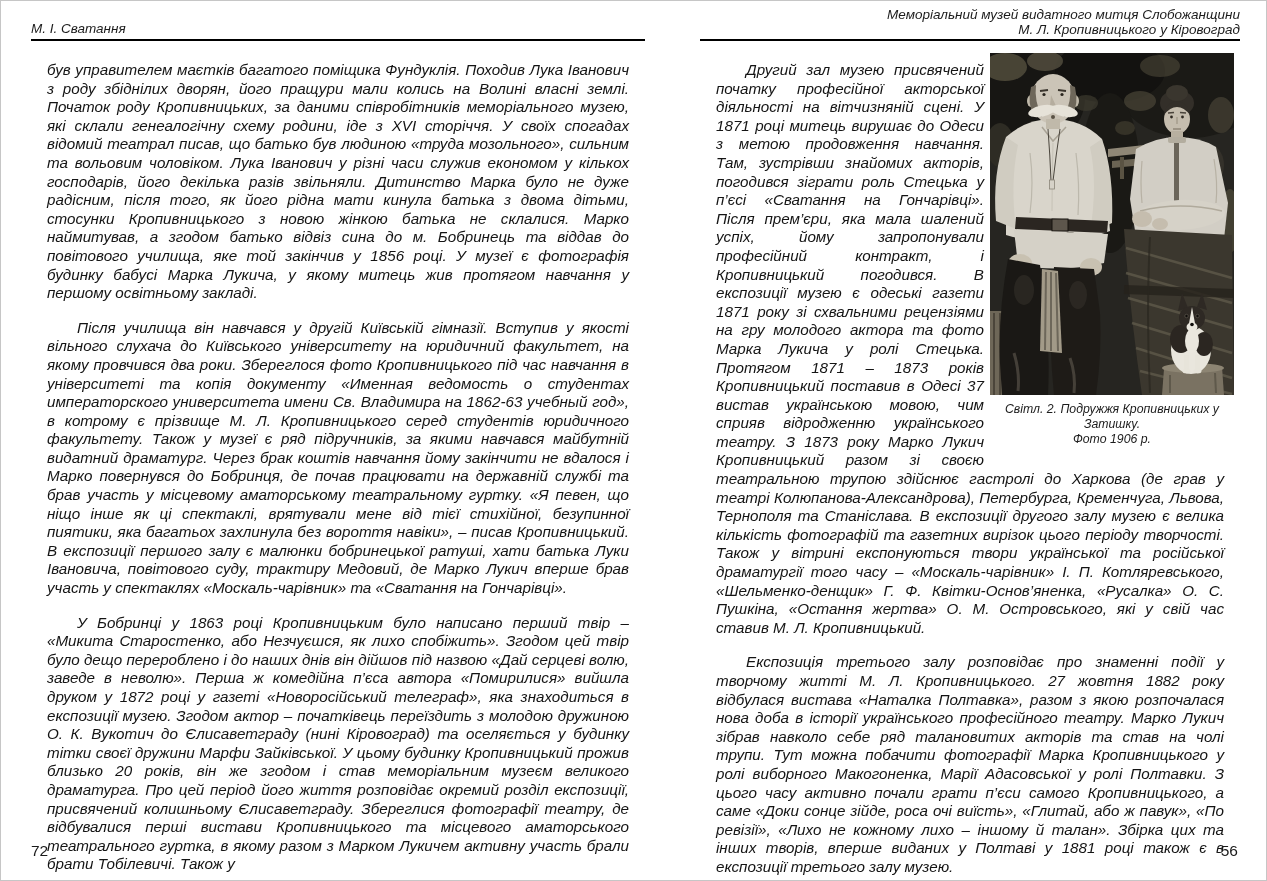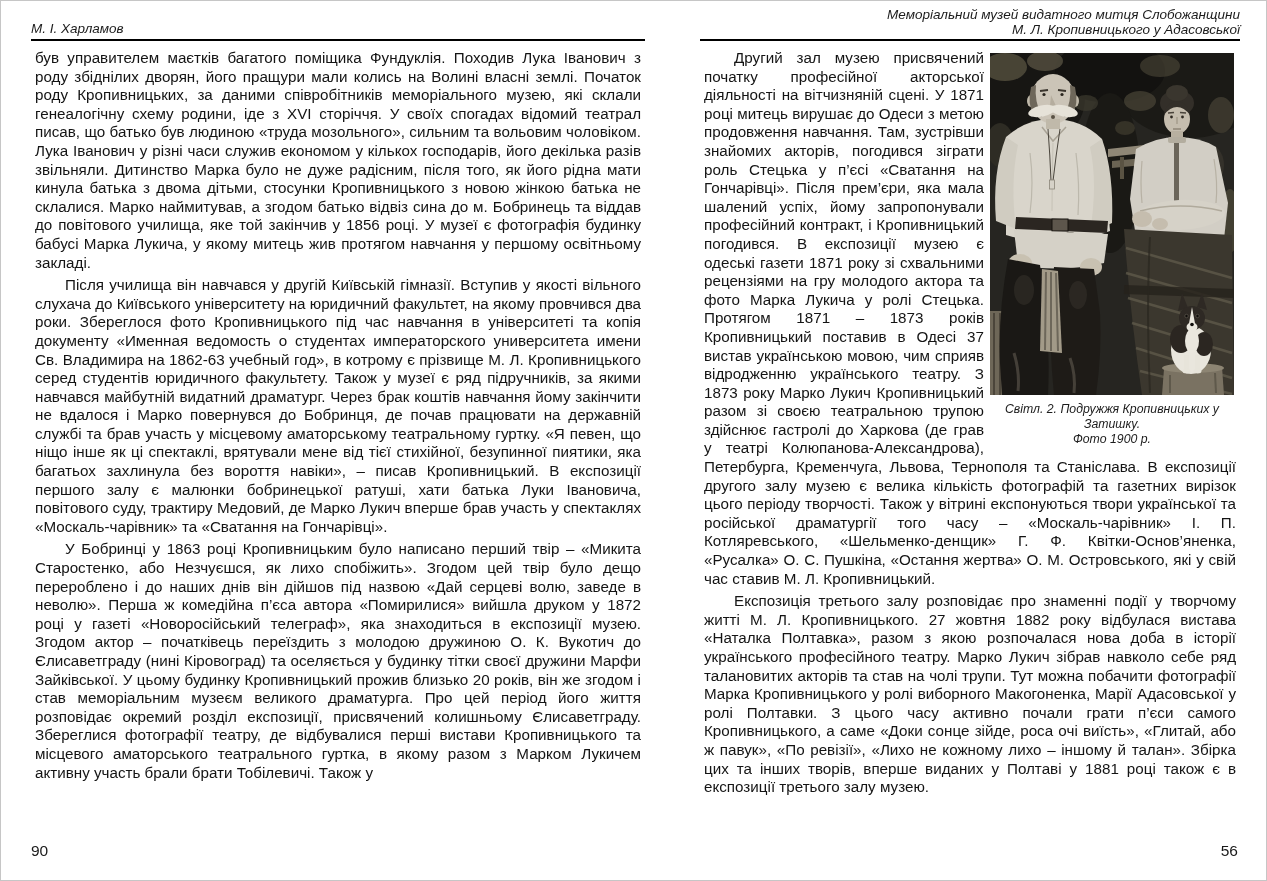--- a/index.html
+++ b/index.html
@@ -24,21 +24,21 @@
   .running-head.rh{top:7px;text-align:right;}
 
   .head-rule{position:absolute;top:39px;left:0;width:100%;height:2px;background:#000;}
 
   .body-text{
     position:absolute;top:45px;left:0;width:100%;
     font-size:15.2px;line-height:18.6px;
     text-align:justify;color:#141414;
     hyphens:auto;-webkit-hyphens:auto;
   }
-  .body-text p{margin:4px;text-indent:30px;}
+  .body-text p{margin:16px;text-indent:30px;font-style:italic;}
   .body-text p.cont{text-indent:0;}
 
   .page-num{position:absolute;top:842px;font-size:15.5px;line-height:18px;color:#1a1a1a;}
   .num-left{left:0;}
   .num-right{right:2px;}
 
   figure.photo-float{
     float:right;width:250px;margin:8px 0 6px 6px;padding:0;
   }
   figure.photo-float svg{display:block;width:244px;height:342px;}
@@ -47,34 +47,34 @@
     text-align:center;font-style:italic;
     font-size:12.3px;line-height:15px;color:#1c1c1c;
   }
 </style>
 </head>
 <body>
 
 <div class="sheet">
 
   <div class="page page-left">
-    <div class="running-head lh">М. І. Харламов</div>
+    <div class="running-head lh">М. І. Сватання</div>
     <div class="head-rule"></div>
     <div class="body-text" lang="uk">
       <p class="cont">був управителем маєтків багатого поміщика Фундуклія. Походив Лука Іванович з роду збіднілих дворян, його пращури мали колись на Волині власні землі. Початок роду Кропивницьких, за даними співробітників меморіального музею, які склали генеалогічну схему родини, іде з XVI сторіччя. У своїх спогадах відомий театрал писав, що батько був людиною «труда мозольного», сильним та вольовим чоловіком. Лука Іванович у різні часи служив економом у кількох господарів, його декілька разів звільняли. Дитинство Марка було не дуже радісним, після того, як його рідна мати кинула батька з двома дітьми, стосунки Кропивницького з новою жінкою батька не склалися. Марко наймитував, а згодом батько відвіз сина до м. Бобринець та віддав до повітового училища, яке той закінчив у 1856 році. У музеї є фотографія будинку бабусі Марка Лукича, у якому митець жив протягом навчання у першому освітньому закладі.</p>
       <p>Після училища він навчався у другій Київській гімназії. Вступив у якості вільного слухача до Київського університету на юридичний факультет, на якому провчився два роки. Збереглося фото Кропивницького під час навчання в університеті та копія документу «Именная ведомость о студентах императорского университета имени Св. Владимира на 1862-63 учебный год», в котрому є прізвище М. Л. Кропивницького серед студентів юридичного факультету. Також у музеї є ряд підручників, за якими навчався майбутній видатний драматург. Через брак коштів навчання йому закінчити не вдалося і Марко повернувся до Бобринця, де почав працювати на державній службі та брав участь у місцевому аматорському театральному гуртку. «Я певен, що ніщо інше як ці спектаклі, врятували мене від тієї стихійної, безупинної пиятики, яка багатьох захлинула без вороття навіки», – писав Кропивницький. В експозиції першого залу є малюнки бобринецької ратуші, хати батька Луки Івановича, повітового суду, трактиру Медовий, де Марко Лукич вперше брав участь у спектаклях «Москаль-чарівник» та «Сватання на Гончарівці».</p>
       <p>У Бобринці у 1863 році Кропивницьким було написано перший твір – «Микита Старостенко, або Незчуєшся, як лихо спобіжить». Згодом цей твір було дещо перероблено і до наших днів він дійшов під назвою «Дай серцеві волю, заведе в неволю». Перша ж комедійна п’єса автора «Помирилися» вийшла друком у 1872 році у газеті «Новоросійський телеграф», яка знаходиться в експозиції музею. Згодом актор – початківець переїздить з молодою дружиною О. К. Вукотич до Єлисаветграду (нині Кіровоград) та оселяється у будинку тітки своєї дружини Марфи Зайківської. У цьому будинку Кропивницький прожив близько 20 років, він же згодом і став меморіальним музеєм великого драматурга. Про цей період його життя розповідає окремий розділ експозиції, присвячений колишньому Єлисаветграду. Збереглися фотографії театру, де відбувалися перші вистави Кропивницького та місцевого аматорського театрального гуртка, в якому разом з Марком Лукичем активну участь брали брати Тобілевичі. Також у</p>
     </div>
-    <div class="page-num num-left">90</div>
+    <div class="page-num num-left">72</div>
   </div>
 
   <div class="page page-right">
     <div class="running-head rh">
       <div>Меморіальний музей видатного митця Слобожанщини</div>
-      <div>М. Л. Кропивницького у Адасовської</div>
+      <div>М. Л. Кропивницького у Кіровоград</div>
     </div>
     <div class="head-rule"></div>
 
     <div class="body-text" lang="uk">
 
       <figure class="photo-float">
         <svg viewBox="0 0 244 342" role="img">
 
           <rect width="244" height="342" fill="#262521"></rect>
           <ellipse cx="30" cy="45" rx="65" ry="55" fill="#171613"></ellipse>
@@ -195,21 +195,21 @@
             <circle cx="196.5" cy="263" r="1.7" fill="#0d0b09" stroke="#6b645a" stroke-width="0.6"></circle>
             <circle cx="207.5" cy="263" r="1.7" fill="#0d0b09" stroke="#6b645a" stroke-width="0.6"></circle>
             <rect x="194" y="302" width="5" height="16" fill="#e7e4da"></rect>
             <rect x="205" y="302" width="5" height="16" fill="#e7e4da"></rect>
             <ellipse cx="196.5" cy="318" rx="4" ry="2.5" fill="#e7e4da"></ellipse>
             <ellipse cx="207.5" cy="318" rx="4" ry="2.5" fill="#e7e4da"></ellipse>
           </g>
         </svg>
         <figcaption>
           <div>Світл. 2. Подружжя Кропивницьких у Затишку.</div>
-          <div>Фото 1900 р.</div>
+          <div>Фото 1906 р.</div>
         </figcaption>
       </figure>
 
       <p>Другий зал музею присвячений початку професійної акторської діяльності на вітчизняній сцені. У 1871 році митець вирушає до Одеси з метою продовження навчання. Там, зустрівши знайомих акторів, погодився зіграти роль Стецька у п’єсі «Сватання на Гончарівці». Після прем’єри, яка мала шалений успіх, йому запропонували професійний контракт, і Кропивницький погодився. В експозиції музею є одеські газети 1871 року зі схвальними рецензіями на гру молодого актора та фото Марка Лукича у ролі Стецька. Протягом 1871 – 1873 років Кропивницький поставив в Одесі 37 вистав українською мовою, чим сприяв відродженню українського театру. З 1873 року Марко Лукич Кропивницький разом зі своєю театральною трупою здійснює гастролі до Харкова (де грав у театрі Колюпанова-Александрова), Петербурга, Кременчуга, Львова, Тернополя та Станіслава. В експозиції другого залу музею є велика кількість фотографій та газетних вирізок цього періоду творчості. Також у вітрині експонуються твори української та російської драматургії того часу – «Москаль-чарівник» І. П. Котляревського, «Шельменко-денщик» Г. Ф. Квітки-Основ’яненка, «Русалка» О. С. Пушкіна, «Остання жертва» О. М. Островського, які у свій час ставив М. Л. Кропивницький.</p>
       <p>Експозиція третього залу розповідає про знаменні події у творчому житті М. Л. Кропивницького. 27 жовтня 1882 року відбулася вистава «Наталка Полтавка», разом з якою розпочалася нова доба в історії українського професійного театру. Марко Лукич зібрав навколо себе ряд талановитих акторів та став на чолі трупи. Тут можна побачити фотографії Марка Кропивницького у ролі виборного Макогоненка, Марії Адасовської у ролі Полтавки. З цього часу активно почали грати п’єси самого Кропивницького, а саме «Доки сонце зійде, роса очі виїсть», «Глитай, або ж павук», «По ревізії», «Лихо не кожному лихо – іншому й талан». Збірка цих та інших творів, вперше виданих у Полтаві у 1881 році також є в експозиції третього залу музею.</p>
     </div>
 
     <div class="page-num num-right">56</div>
   </div>
 </div>

